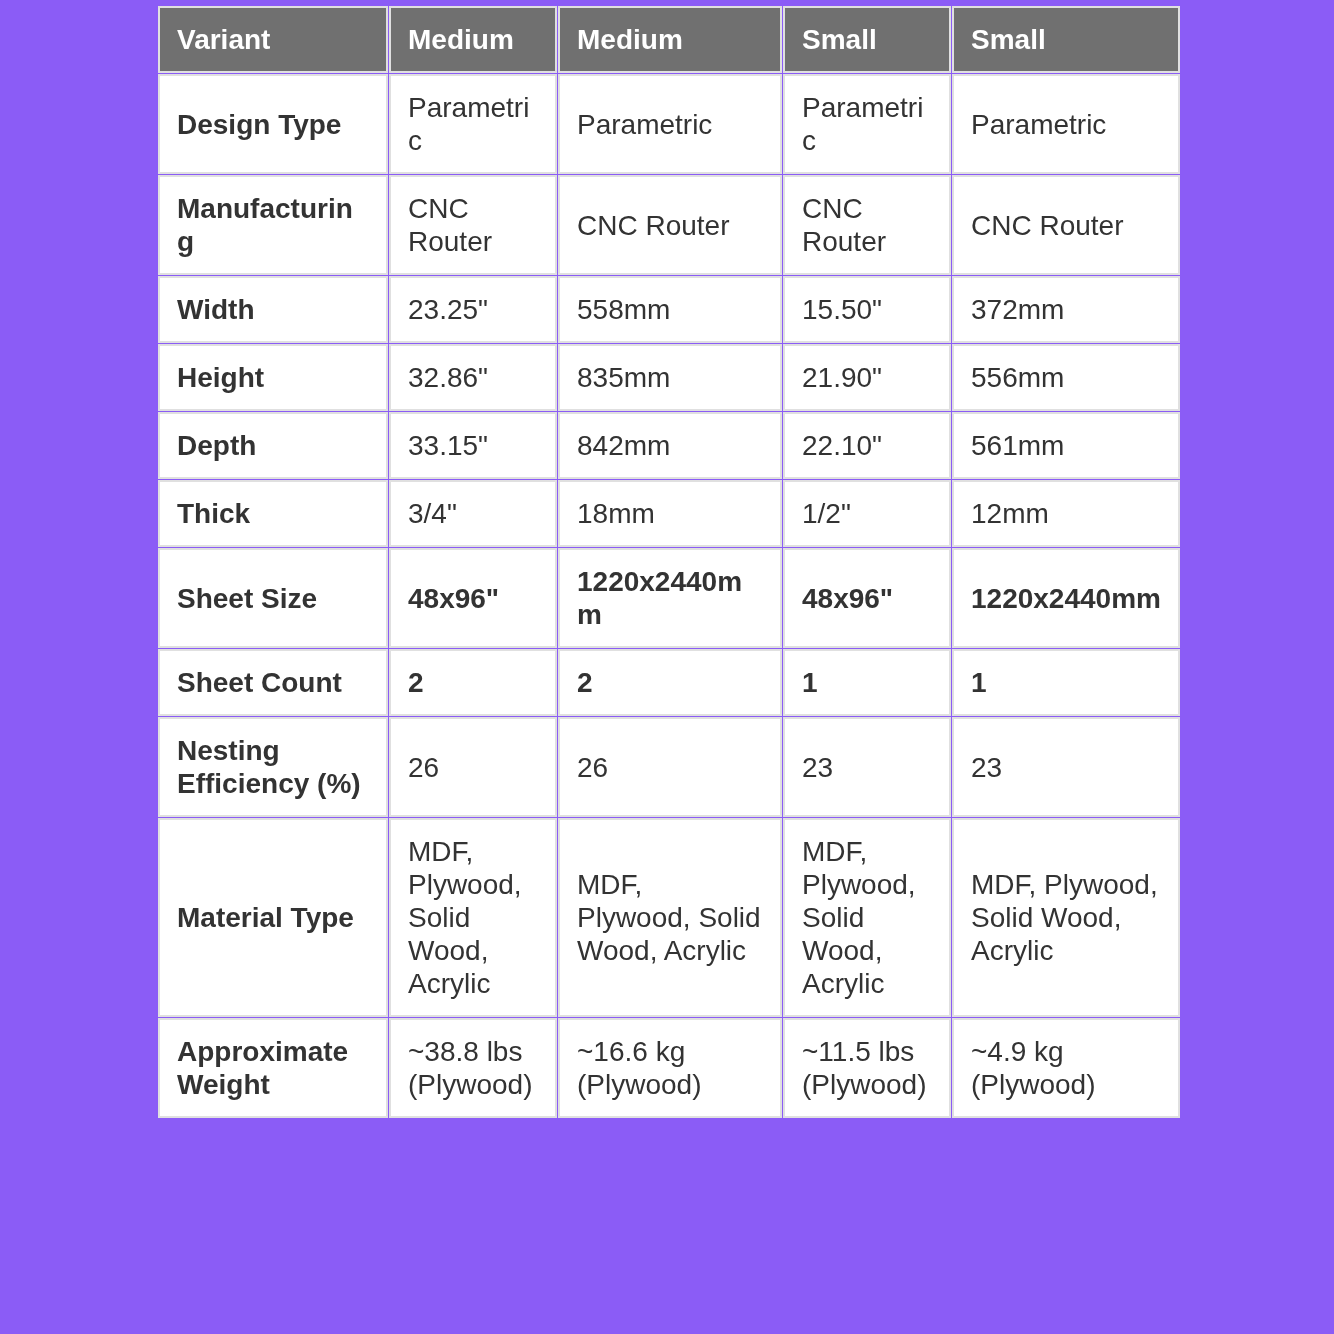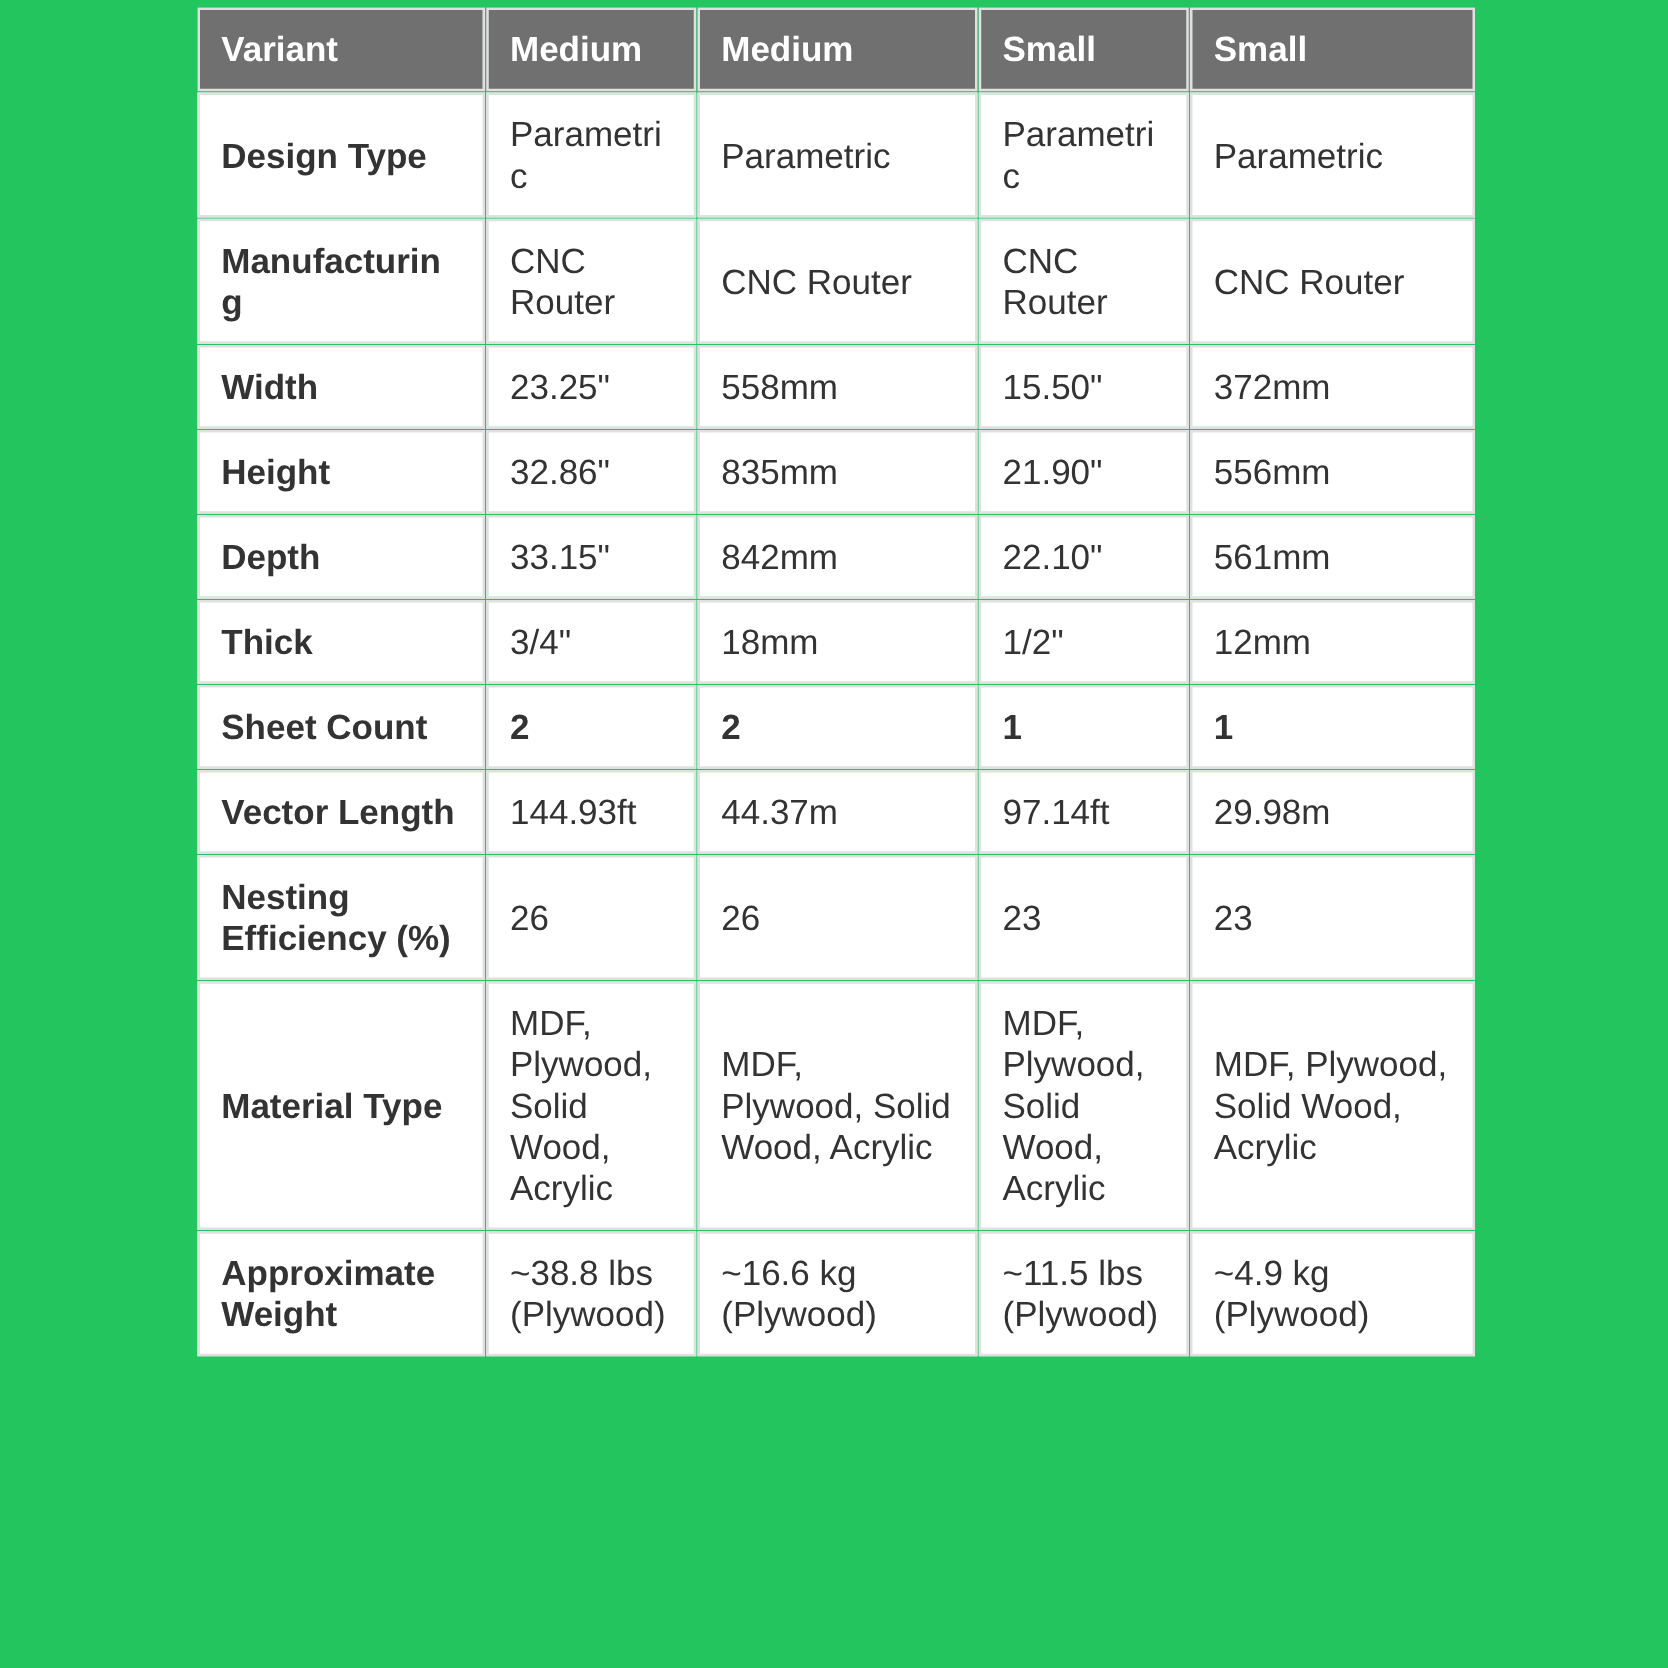--- a/index.html
+++ b/index.html
@@ -6,21 +6,21 @@
     margin: 0;
     padding: 0;
     background: #ffffff;
     font-family: "Liberation Sans", sans-serif;
   }
   .page {
     width: 1334px;
     height: 1334px;
     box-sizing: border-box;
     padding: 5px 0 4px 4px;
-    background: #22c55e;
+    background: #8b5cf6;
     overflow: hidden;
   }
   table.spec-table {
     width: 1018px;
     margin: 0 auto;
     border-collapse: separate;
     border-spacing: 1px;
     table-layout: fixed;
   }
   .spec-table th,
@@ -110,32 +110,32 @@
           <td>561mm</td>
         </tr>
         <tr>
           <th class="row-label">Thick</th>
           <td>3/4"</td>
           <td>18mm</td>
           <td>1/2"</td>
           <td>12mm</td>
         </tr>
         <tr>
+          <th class="row-label">Sheet Size</th>
+          <td class="bold">48x96"</td>
+          <td class="bold">1220x2440mm</td>
+          <td class="bold">48x96"</td>
+          <td class="bold">1220x2440mm</td>
+        </tr>
+        <tr>
           <th class="row-label">Sheet Count</th>
           <td class="bold">2</td>
           <td class="bold">2</td>
           <td class="bold">1</td>
           <td class="bold">1</td>
-        </tr>
-        <tr>
-          <th class="row-label">Vector Length</th>
-          <td>144.93ft</td>
-          <td>44.37m</td>
-          <td>97.14ft</td>
-          <td>29.98m</td>
         </tr>
         <tr>
           <th class="row-label">Nesting Efficiency (%)</th>
           <td>26</td>
           <td>26</td>
           <td>23</td>
           <td>23</td>
         </tr>
         <tr>
           <th class="row-label">Material Type</th>

